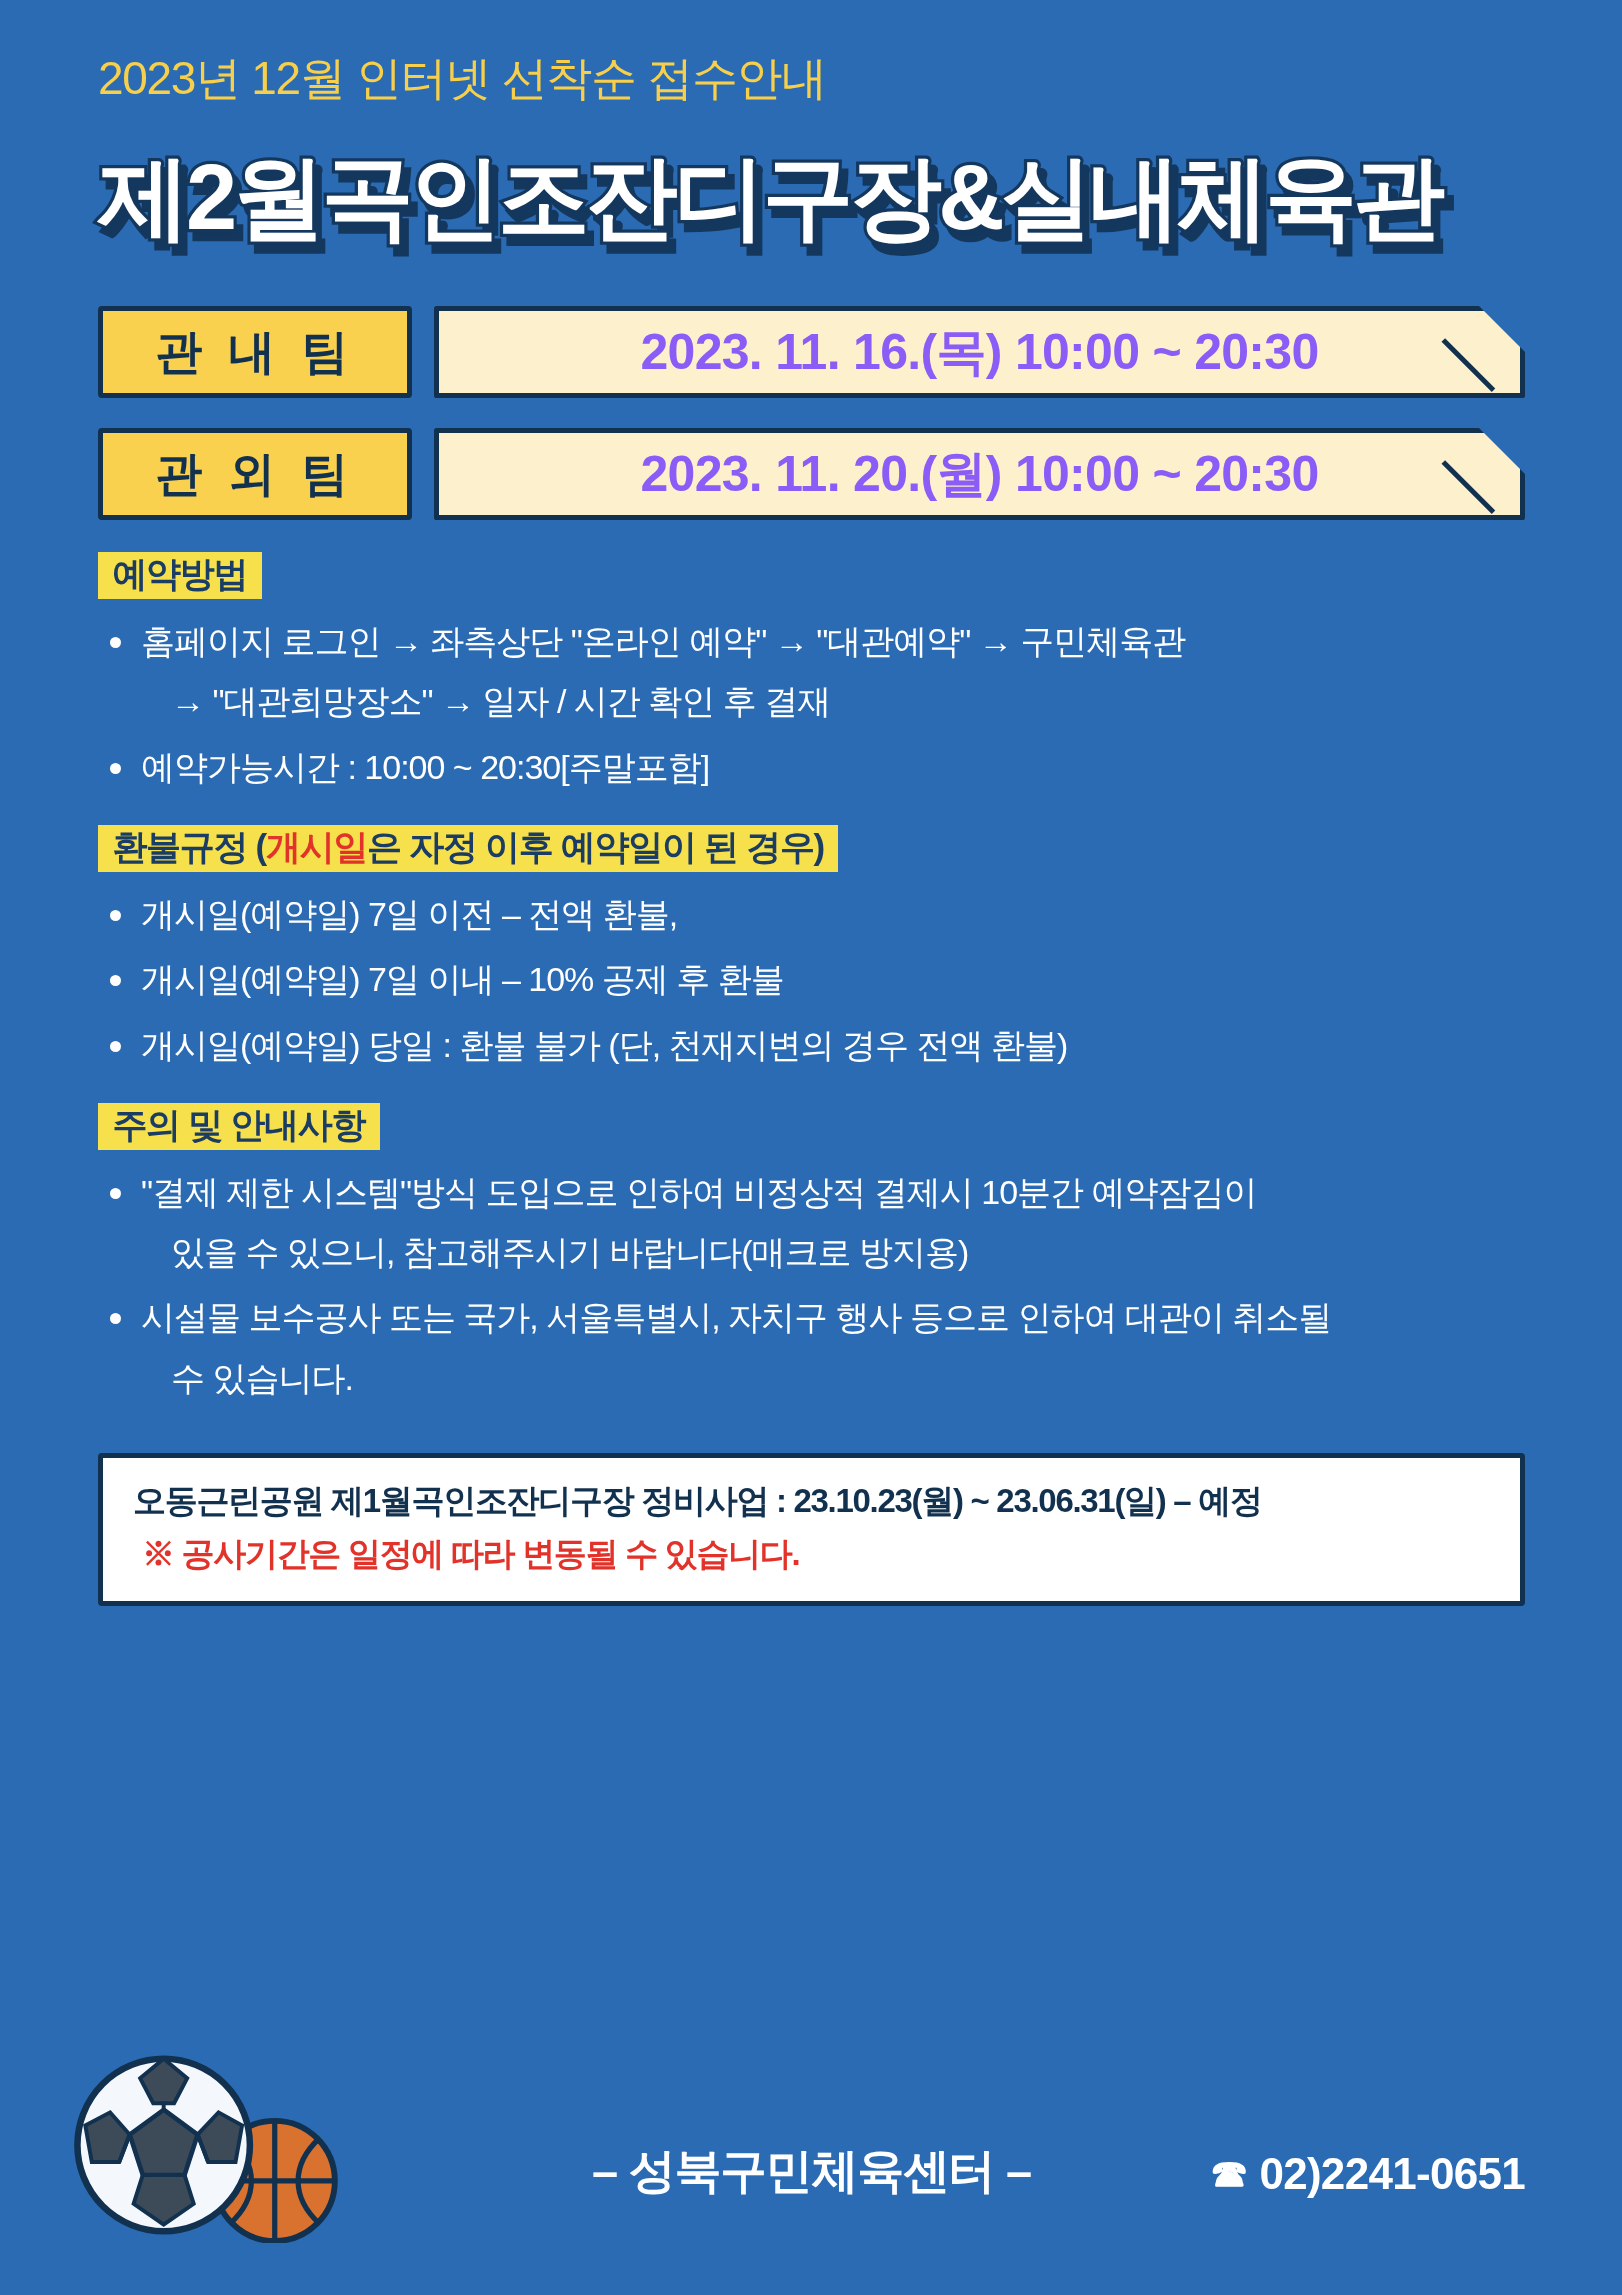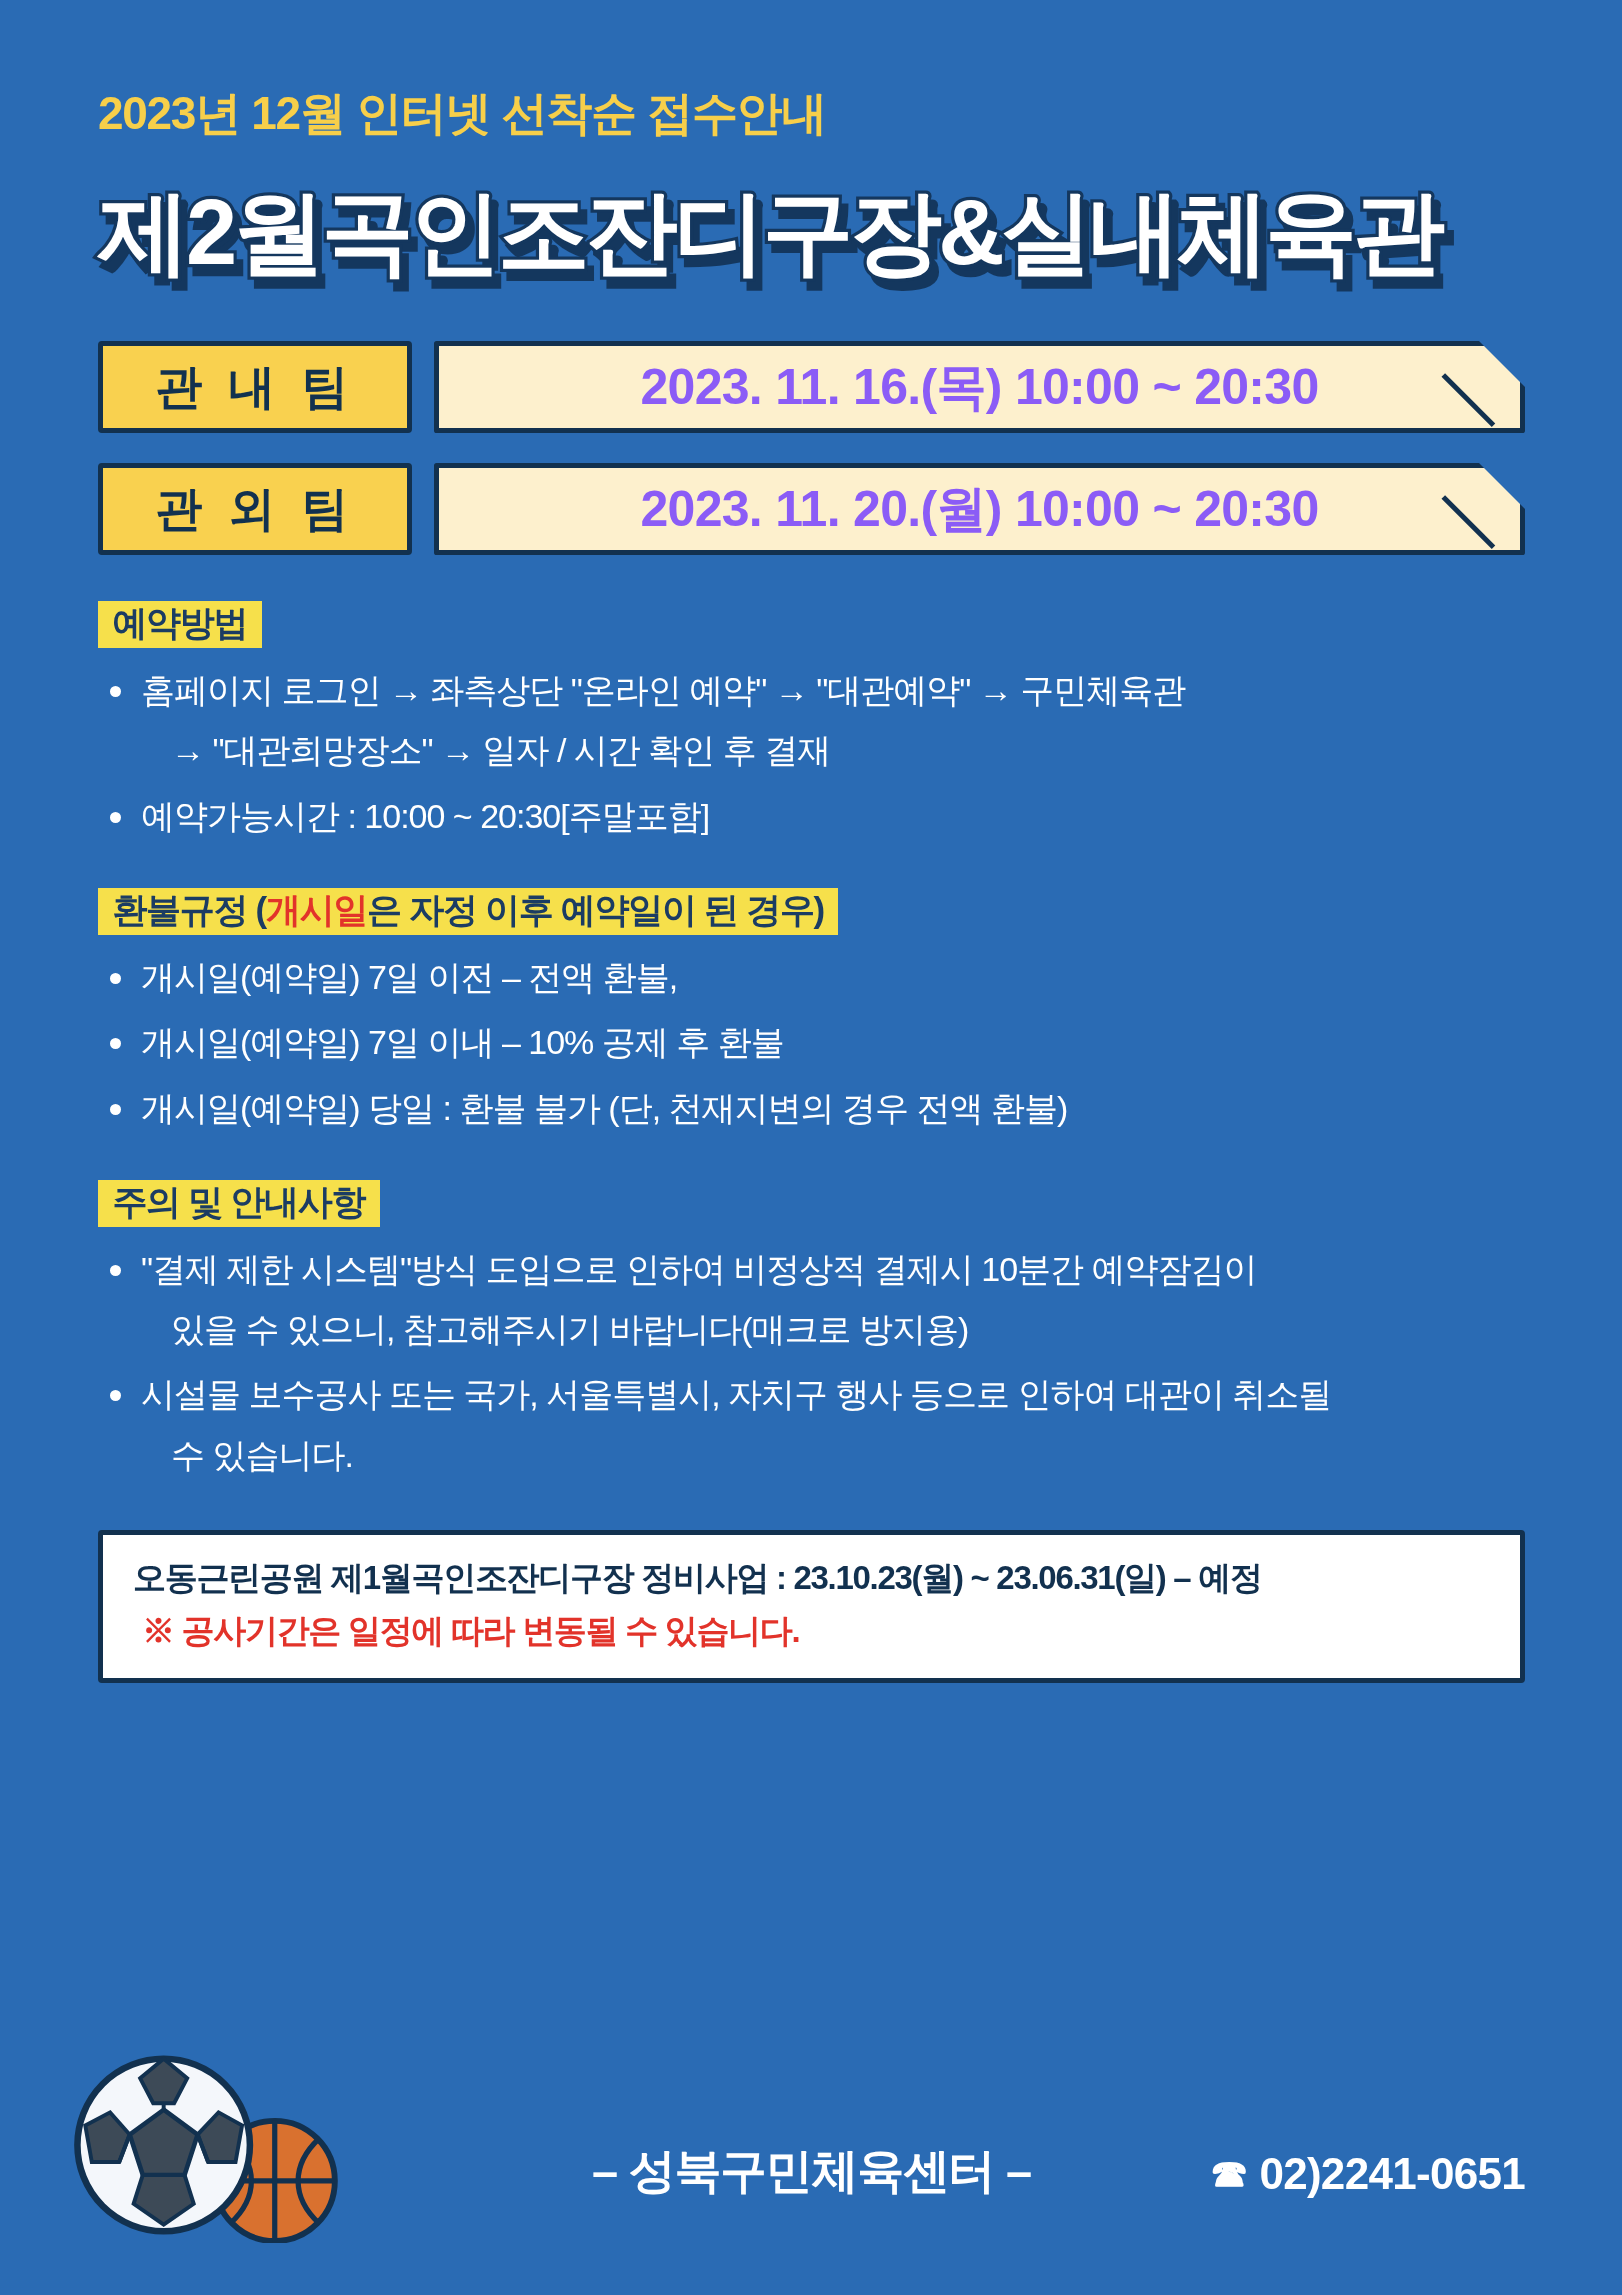--- a/index.html
+++ b/index.html
@@ -19,24 +19,24 @@
     position: relative;
     width: 1623px;
     height: 2295px;
     background: linear-gradient(180deg, #2a6bb4 0%, #2a6bb4 100%);
     box-sizing: border-box;
     padding: 0 98px;
   }
 
   
   .kicker {
-    padding-top: 83px;
+    padding-top: 48px;
     color: #f7cf4a;
     font-size: 46px;
-    font-weight: bold;
+    font-weight: normal;
     letter-spacing: -1.3px;
   }
 
   .title-wrap {
     margin-top: 26px;
     position: relative;
     height: 131px;
   }
   .title {
     position: absolute;
@@ -123,21 +123,21 @@
     width: 71px;
     height: 71px;
     border-bottom: 5.2px solid #12314f;
     transform: rotate(45deg);
     transform-origin: center;
     pointer-events: none;
   }
 
   
   .section {
-    margin-top: 46px;
+    margin-top: 32px;
   }
   .sec-head {
     display: inline-block;
     background: #f6e04b;
     color: #1b3c63;
     font-size: 35px;
     font-weight: bold;
     padding: 3.9px 14.4px 6.5px 14.4px;
     letter-spacing: -1.3px;
     line-height: 1.05;

